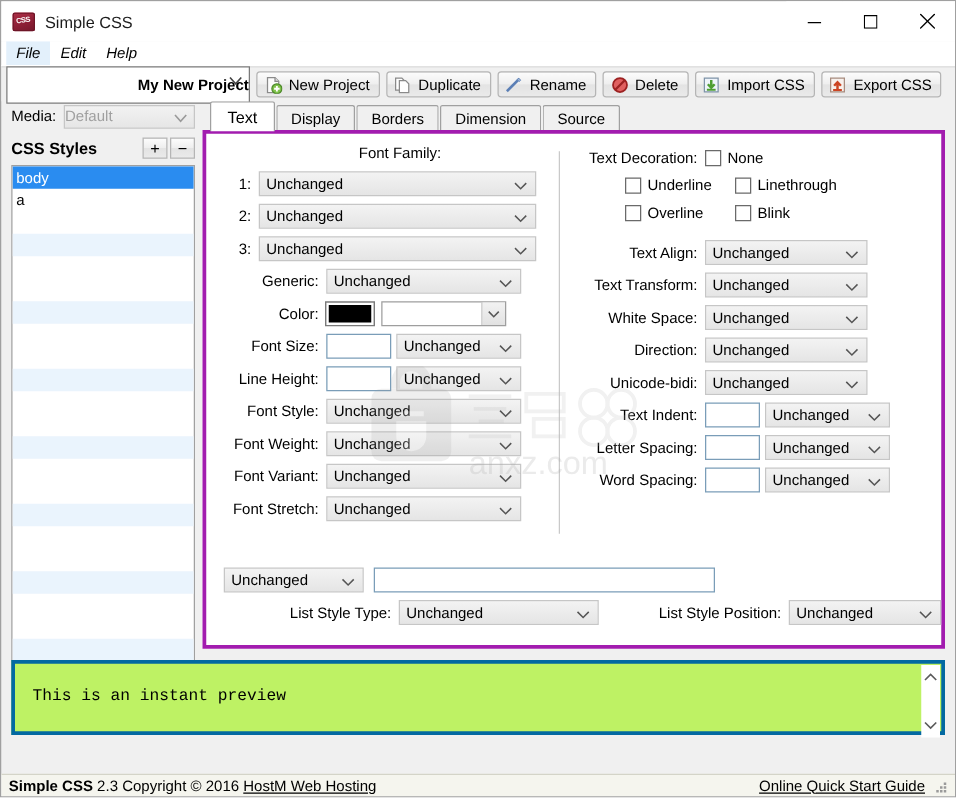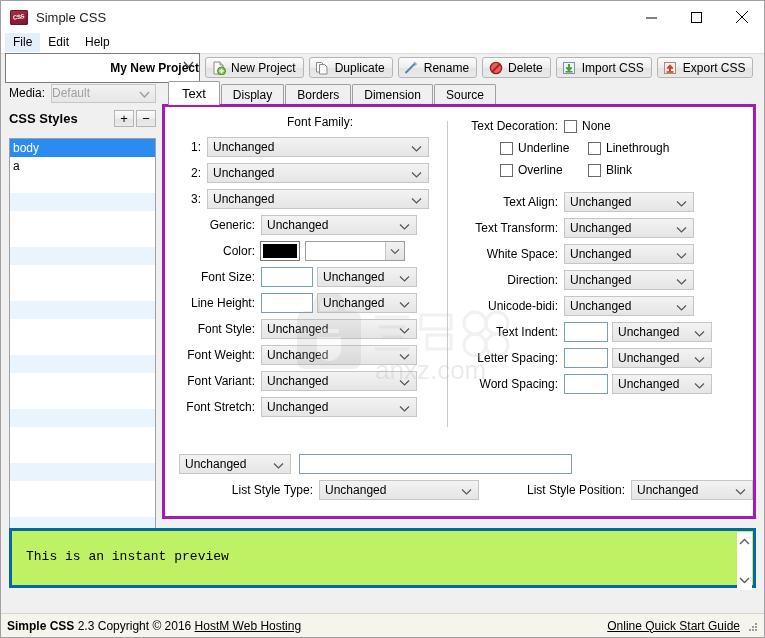--- a/index.html
+++ b/index.html
@@ -22,21 +22,21 @@
      transform:rotate(-8deg);font-family:"Liberation Sans",sans-serif;}
   .title-text{font-size:13px;color:#1c1c1c;}
   .winbtns{position:absolute;right:0;top:0;height:32px;display:flex;}
   .winbtn{width:45px;height:32px;display:flex;align-items:center;justify-content:center;
           background:#fff;}
   .winbtn svg{display:block;}
 
   
   .menubar{height:19px;background:#fff;display:flex;align-items:center;padding-left:4px;
            border-bottom:1px solid #fff;}
-  .menu-item{font-size:12px;padding:2px 8px;color:#000;line-height:15px;}
+  .menu-item{font-size:12px;padding:2px 8px;color:#000;line-height:15px;font-style:italic;}
   .menu-item.active{background:#e3f0fb;}
 
   
   .toolbar{height:27px;background:#f0f0f0;display:flex;align-items:center;padding:0 4px;
            border-top:1px solid #dcdcdc;}
   .proj-combo{width:195px;height:30px;border:1px solid #7a7a7a;background:#fff;
      display:flex;align-items:center;font-weight:bold;font-size:12px;padding-left:4px;
      box-sizing:border-box;position:relative;justify-content:flex-end;}
   .proj-combo .chev{position:absolute;right:5px;top:4px;}
   .tbtn{height:21px;margin-left:5px;border:1px solid #b5b5b5;border-radius:3px;
@@ -53,21 +53,21 @@
   .media-combo{width:105px;height:19px;border:1px solid #c6c6c6;
     background:linear-gradient(#f2f2f2,#e6e6e6);color:#a0a0a0;font-size:12px;
     display:flex;align-items:center;box-sizing:border-box;position:relative;}
   .media-combo .chev{position:absolute;right:5px;top:3px;}
   .styles-head{display:flex;align-items:center;height:22px;margin-top:2px;}
   .styles-title{font-weight:bold;font-size:13px;flex:1;}
   .sqbtn{width:20px;height:17px;border:1px solid #b5b5b5;
     background:linear-gradient(#fcfcfc,#eeeeee 50%,#e3e3e3 51%,#eaeaea);
     display:flex;align-items:center;justify-content:center;font-size:13px;line-height:1;
     margin-left:2px;box-sizing:border-box;}
-  .styles-list{margin-top:9px;height:398px;border:1px solid #a0a0a0;background:#fff;
+  .styles-list{margin-top:3px;height:398px;border:1px solid #a0a0a0;background:#fff;
      box-sizing:border-box;overflow:hidden;}
   .style-row{height:18px;font-size:12px;line-height:18px;padding-left:3px;box-sizing:border-box;}
   .style-row.sel{background:#2a8cf0;color:#fff;}
   .style-row.stripe{background:#eaf4fd;}
 
   
   .right-pane{flex:1;padding-right:8px;padding-left:6px;box-sizing:border-box;}
   .tabstrip{display:flex;align-items:flex-end;height:24px;padding-left:6px;}
   .tab{height:21px;border:1px solid #a0a0a0;border-bottom:none;background:#f0f0f0;
     display:flex;align-items:center;padding:0 11px;font-size:12px;margin-right:1px;
@@ -109,21 +109,21 @@
   
   .preview{margin:7px 8px 0 8px;height:60px;border:3px solid #0369a1;background:#bef264;
      position:relative;box-sizing:border-box;}
   .preview-text{font-family:"Liberation Mono","DejaVu Sans Mono",monospace;font-size:13px;
      padding:18px 0 0 14px;}
   .pv-scroll{position:absolute;right:1px;top:1px;width:15px;height:58px;background:#fff;
      display:flex;flex-direction:column;justify-content:space-between;align-items:center;
      padding:3px 0;box-sizing:border-box;}
 
   
-  .statusbar{position:absolute;left:0;bottom:0;width:100%;height:24px;
+  .statusbar{position:absolute;left:0;bottom:0;width:100%;height:18px;
      background:#f5f5ee;border-top:1px solid #d4d4c8;display:flex;align-items:center;
      padding:0 6px;box-sizing:border-box;font-size:12px;}
   .status-left{flex:1;}
   .status-left b{font-weight:bold;}
   .lnk{text-decoration:underline;color:#000;}
   .grip{width:12px;height:12px;margin-left:6px;}
 
   
   .watermark{position:absolute;left:300px;top:283px;width:300px;height:90px;
      pointer-events:none;opacity:.28;z-index:5;}

